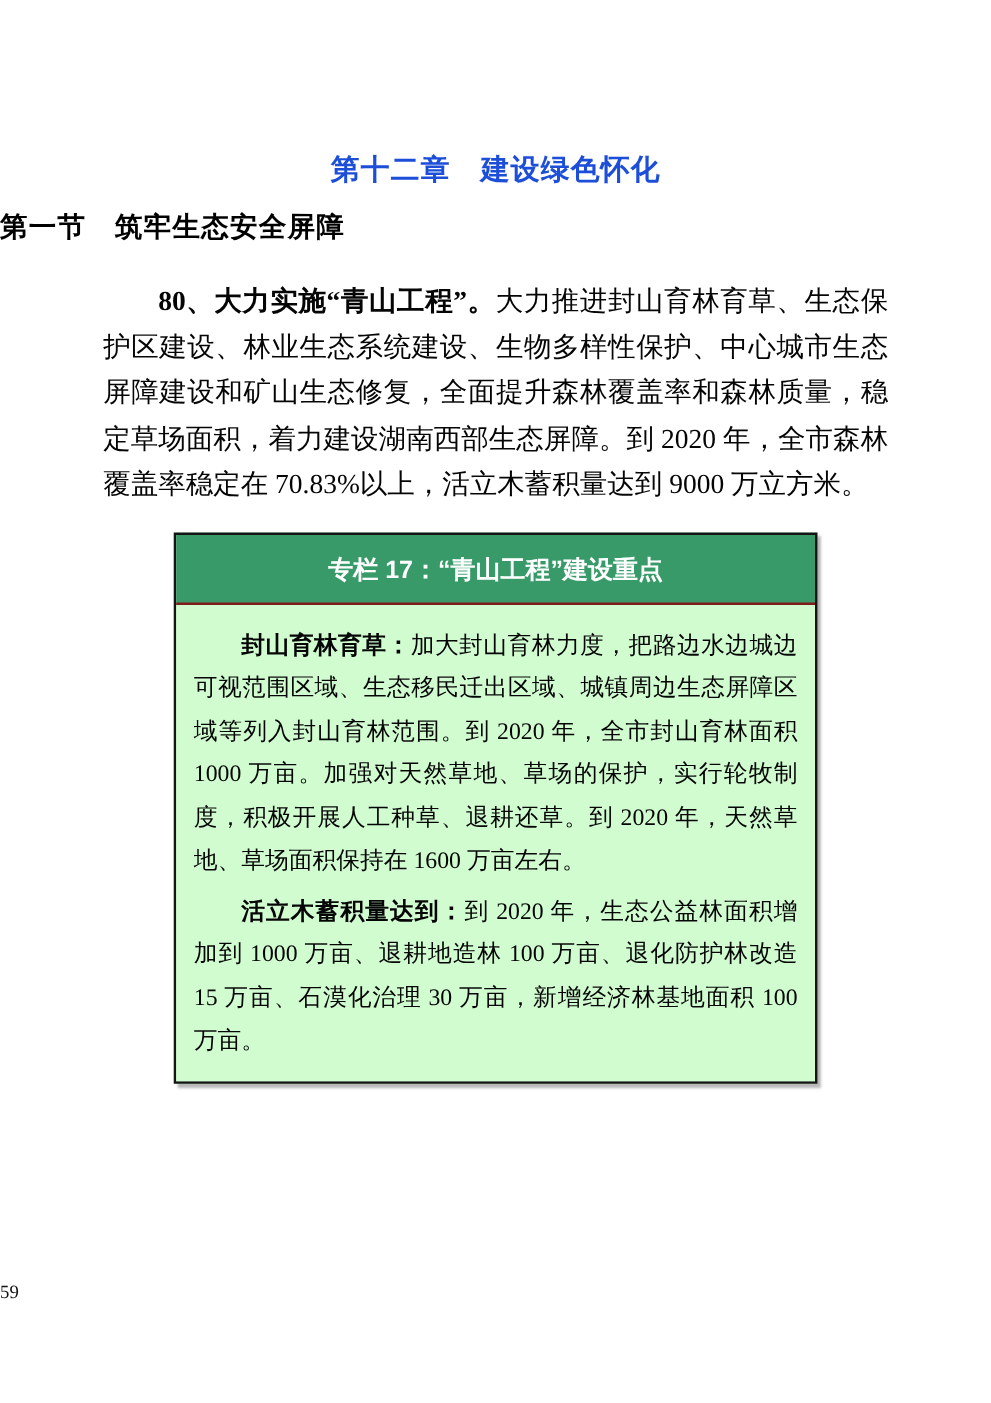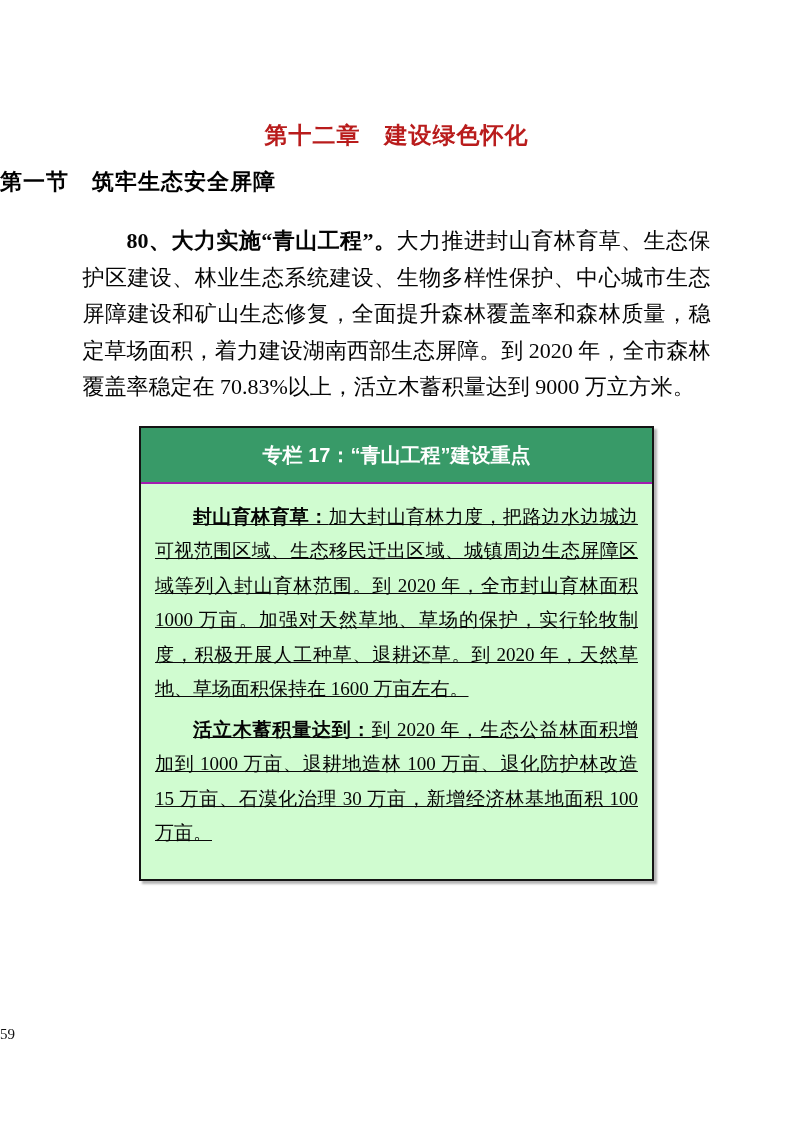--- a/index.html
+++ b/index.html
@@ -16,21 +16,21 @@
     width: 793px; height: 1122px;
     background: #ffffff;
   }
   .chapter-title {
     padding-top: 120px;
     text-align: center;
     font-family: "Liberation Sans", sans-serif;
     font-weight: bold;
     font-size: 23px;
     letter-spacing: 1px;
-    color: #b91c1c;
+    color: #1d4ed8;
   }
   .section-title {
     margin-top: 16px;
     text-align: left;
     font-family: "Liberation Serif", serif;
     font-weight: bold;
     font-size: 22px;
     letter-spacing: 1px;
     color: #000;
   }
@@ -52,26 +52,25 @@
     background: #d0fcd0;
   }
   .callout-header {
     background: #389a68;
     color: #ffffff;
     text-align: center;
     font-family: "Liberation Sans", sans-serif;
     font-weight: bold;
     font-size: 20px;
     padding: 14px 0 13px 0;
-    border-bottom: 2px solid #a21caf;
+    border-bottom: 2px solid #7f1d1d;
   }
   .callout-body {
     background: #d0fcd0;
-    padding: 10px 14px 28px 14px;
-    text-decoration: underline;
+    padding: 10px 14px 14px 14px;
   }
   .box-par {
     font-size: 19px;
     line-height: 34.5px;
     text-align: justify;
     text-indent: 2em;
     margin-top: 6px;
     color: #050505;
   }
   .box-par .box-lead {

